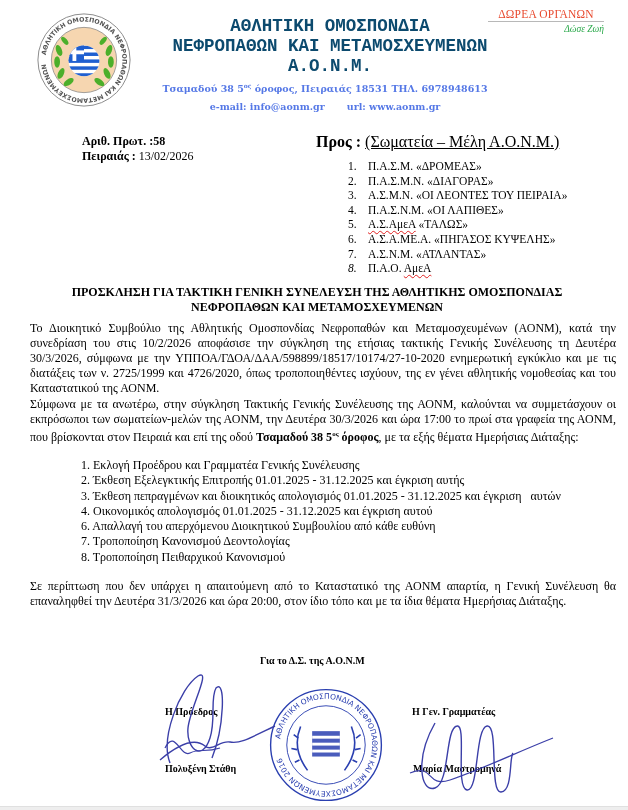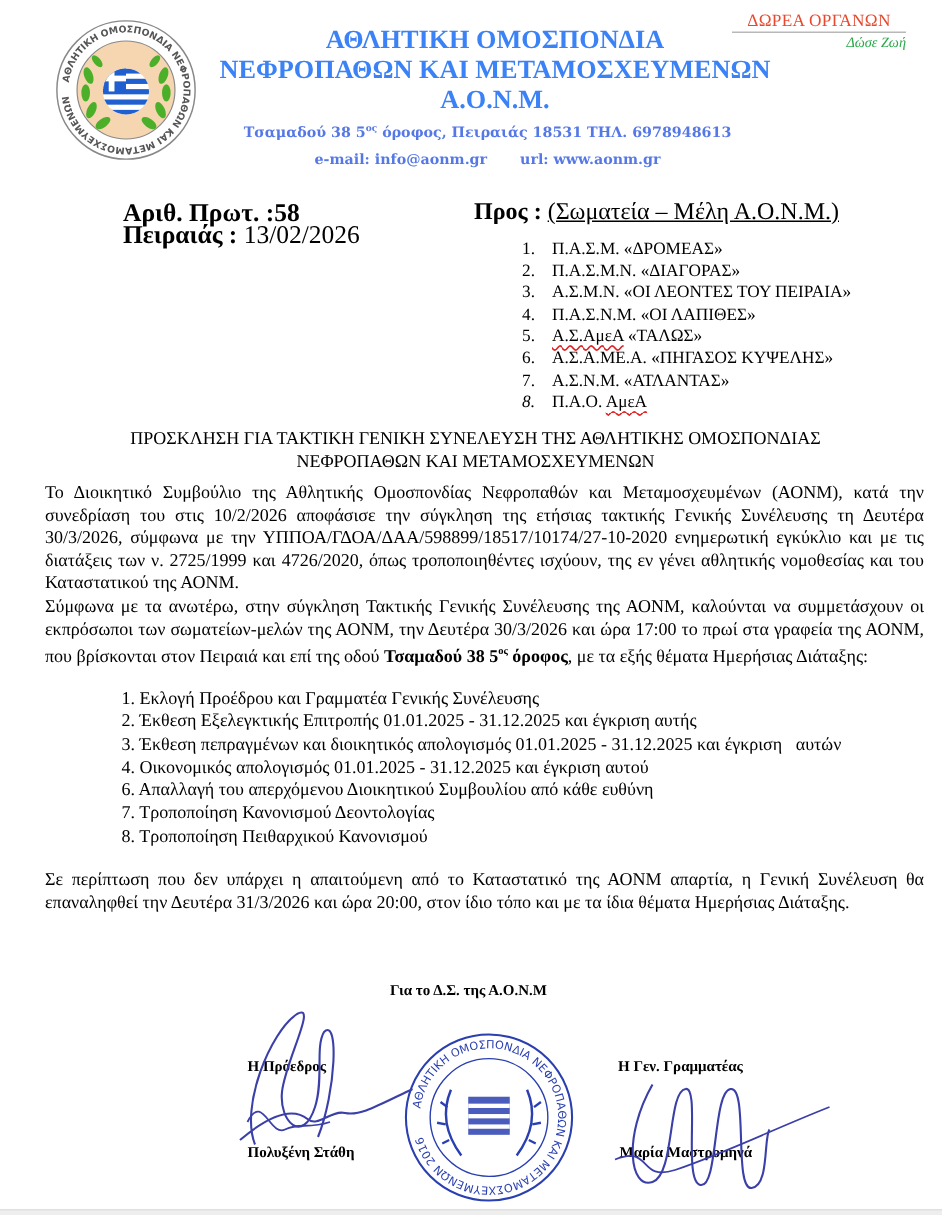--- a/index.html
+++ b/index.html
@@ -4,45 +4,45 @@
 <style>
   html, body { margin: 0; padding: 0; }
   body {
     width: 628px; height: 810px; background: #ffffff; position: relative; overflow: hidden;
     font-family: "Liberation Serif", "DejaVu Serif", serif; color: #000;
   }
   .page-edge { position: absolute; left: 0; right: 0; bottom: 0; height: 3px; background: #eeeeee; border-top: 1px solid #e0e0e0; }
 
   
   .logo { position: absolute; left: 36px; top: 12px; width: 96px; height: 96px; }
-  .org-title { position: absolute; left: 130px; width: 400px; text-align: center; color: #3b82f6; font-weight: bold; font-size: 17.5px; line-height: 20px; }
+  .org-title { position: absolute; left: 130px; width: 400px; text-align: center; color: #0c4a6e; font-weight: bold; font-size: 17.5px; line-height: 20px; font-family: Liberation Mono, monospace; }
   .org-title.l1 { top: 16px; }
   .org-title.l2 { top: 36px; }
   .org-title.l3 { top: 56px; }
   .donation { position: absolute; left: 488px; top: 8px; width: 116px; }
   .donation-title { color: #e8492e; font-size: 11.5px; text-align: center; padding-bottom: 1px; border-bottom: 1px solid #b8b8b8; letter-spacing: 0.2px; }
   .donation-sub { color: #2aa84a; font-size: 9.5px; font-style: italic; text-align: right; padding-top: 2px; }
   .contact { position: absolute; left: 140px; width: 370px; text-align: center; color: #5578e6; font-weight: bold; font-size: 9.5px; font-family: "DejaVu Serif", serif; }
   .contact.c1 { top: 82px; }
   .contact.c2 { top: 101px; }
   .contact .gap { display: inline-block; width: 22px; }
 
   
-  .meta { position: absolute; left: 82px; top: 134px; font-size: 17px; line-height: 15px; }
+  .meta { position: absolute; left: 82px; top: 134px; font-size: 12px; line-height: 15px; }
   .meta b { font-weight: bold; }
   .to-block { position: absolute; left: 316px; top: 134px; font-size: 16px; line-height: 15px; }
   .to-block .u { text-decoration: underline; }
   .recipients { position: absolute; left: 348px; top: 159px; margin: 0; padding: 0; list-style: none; font-size: 11.5px; line-height: 14.6px; }
   .recipients li { display: flex; }
   .recipients .num { width: 20px; }
   .recipients .num.i { font-style: italic; }
   .squig { text-decoration: underline wavy #e02020; text-decoration-thickness: 1px; text-underline-offset: 2px; }
 
   
-  .subject { position: absolute; left: 24px; width: 586px; top: 285px; text-align: center; font-weight: normal; font-size: 12px; line-height: 15px; }
+  .subject { position: absolute; left: 24px; width: 586px; top: 285px; text-align: center; font-weight: bold; font-size: 12px; line-height: 15px; }
   .para { position: absolute; left: 24px; width: 586px; font-size: 12px; line-height: 15.1px; text-align: justify; text-align-last: left; }
   .para.p1 { top: 321px; }
   .para.p2 { top: 397px; }
   .para.p3 { top: 579px; }
   .indent { padding-left: 6px; }
   .agenda { position: absolute; left: 81px; top: 458px; margin: 0; padding: 0; list-style: none; font-size: 12px; line-height: 15.3px; }
   .agenda li { white-space: pre; }
 
   
   .board { position: absolute; left: 260px; top: 655px; font-size: 10px; font-weight: bold; }

